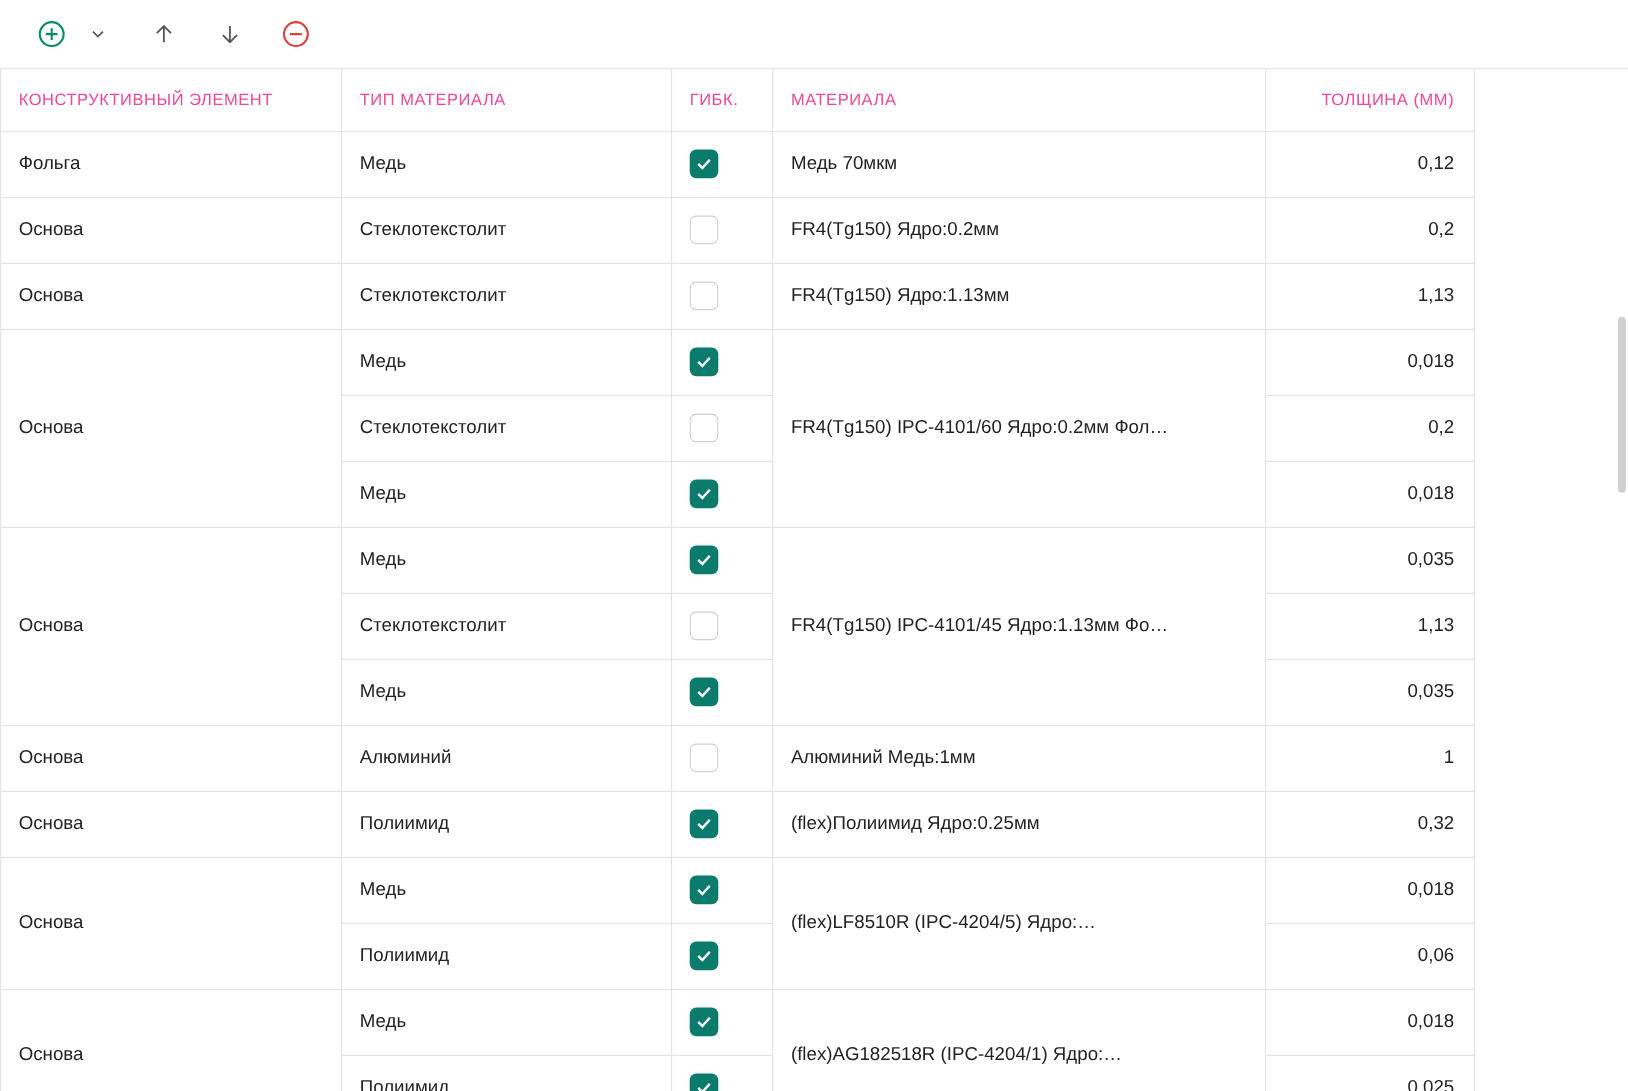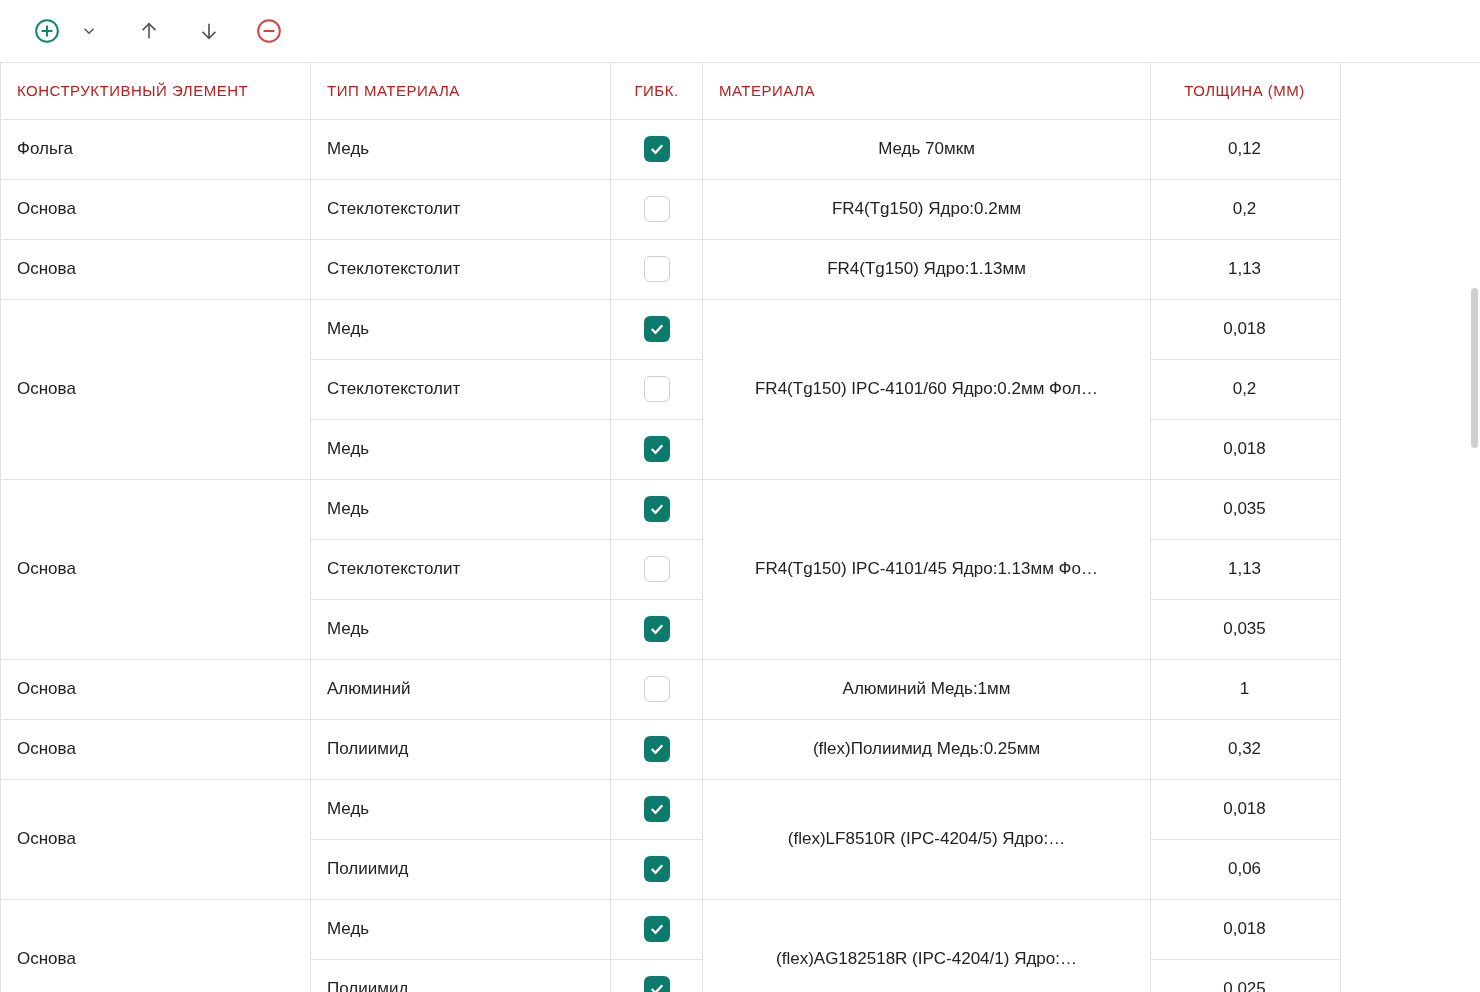--- a/index.html
+++ b/index.html
@@ -37,41 +37,41 @@
     border-bottom: 1px solid #e3e3e3;
     padding: 0 16px;
     text-align: left;
     font-weight: normal;
     vertical-align: middle;
   }
   thead th {
     height: 56px;
     font-size: 15px;
     letter-spacing: 0.5px;
-    color: #b91c1c;
+    color: #ec4899;
     font-weight: 400;
   }
   tbody td {
     height: 60px;
     font-size: 17px;
   }
   thead th:first-child, tbody td:first-child { border-left: 1px solid #e3e3e3; }
 
   table { border-collapse: collapse; width: 1340px; margin: 0 0 0 0; table-layout: fixed; }
 
   col.c-elem  { width: 310px; }
   col.c-type  { width: 300px; }
   col.c-flex  { width: 92px; }
   col.c-mat   { width: 448px; }
   col.c-thick { width: 190px; }
 
-  td.flex-cell, th.flex-head { text-align: center; }
-  td.thick-cell, th.thick-head { text-align: center; padding-right: 18px; }
-
-  td.mat-cell { white-space: nowrap; overflow: hidden; text-overflow: ellipsis; text-align: center; }
+  td.flex-cell, th.flex-head { text-align: left; }
+  td.thick-cell, th.thick-head { text-align: right; padding-right: 18px; }
+
+  td.mat-cell { white-space: nowrap; overflow: hidden; text-overflow: ellipsis; }
 
   .chk {
     width: 26px; height: 26px;
     border-radius: 6px;
     display: inline-flex; align-items: center; justify-content: center;
     vertical-align: middle;
   }
   .chk.on  { background: #0b7c6b; }
   .chk.off { background: #fff; border: 1.5px solid #cfcfcf; }
   .chk.on svg { color: #fff; }
@@ -224,21 +224,21 @@
             <td class="thick-cell"><span>1</span></td>
           </tr>
           <tr>
             <td rowspan="1"><span>Основа</span></td>
             <td><span>Полиимид</span></td>
             <td class="flex-cell"><span class="chk on">
                 <svg width="18" height="18" viewBox="0 0 24 24" fill="none" stroke="currentColor" stroke-width="3">
                   <polyline points="5 12 10 17 19 7"></polyline>
                 </svg>
               </span></td>
-            <td class="mat-cell" rowspan="1"><span>(flex)Полиимид Медь:0.25мм</span></td>
+            <td class="mat-cell" rowspan="1"><span>(flex)Полиимид Ядро:0.25мм</span></td>
             <td class="thick-cell"><span>0,32</span></td>
           </tr>
           <tr>
             <td rowspan="2"><span>Основа</span></td>
             <td><span>Медь</span></td>
             <td class="flex-cell"><span class="chk on">
                 <svg width="18" height="18" viewBox="0 0 24 24" fill="none" stroke="currentColor" stroke-width="3">
                   <polyline points="5 12 10 17 19 7"></polyline>
                 </svg>
               </span></td>

